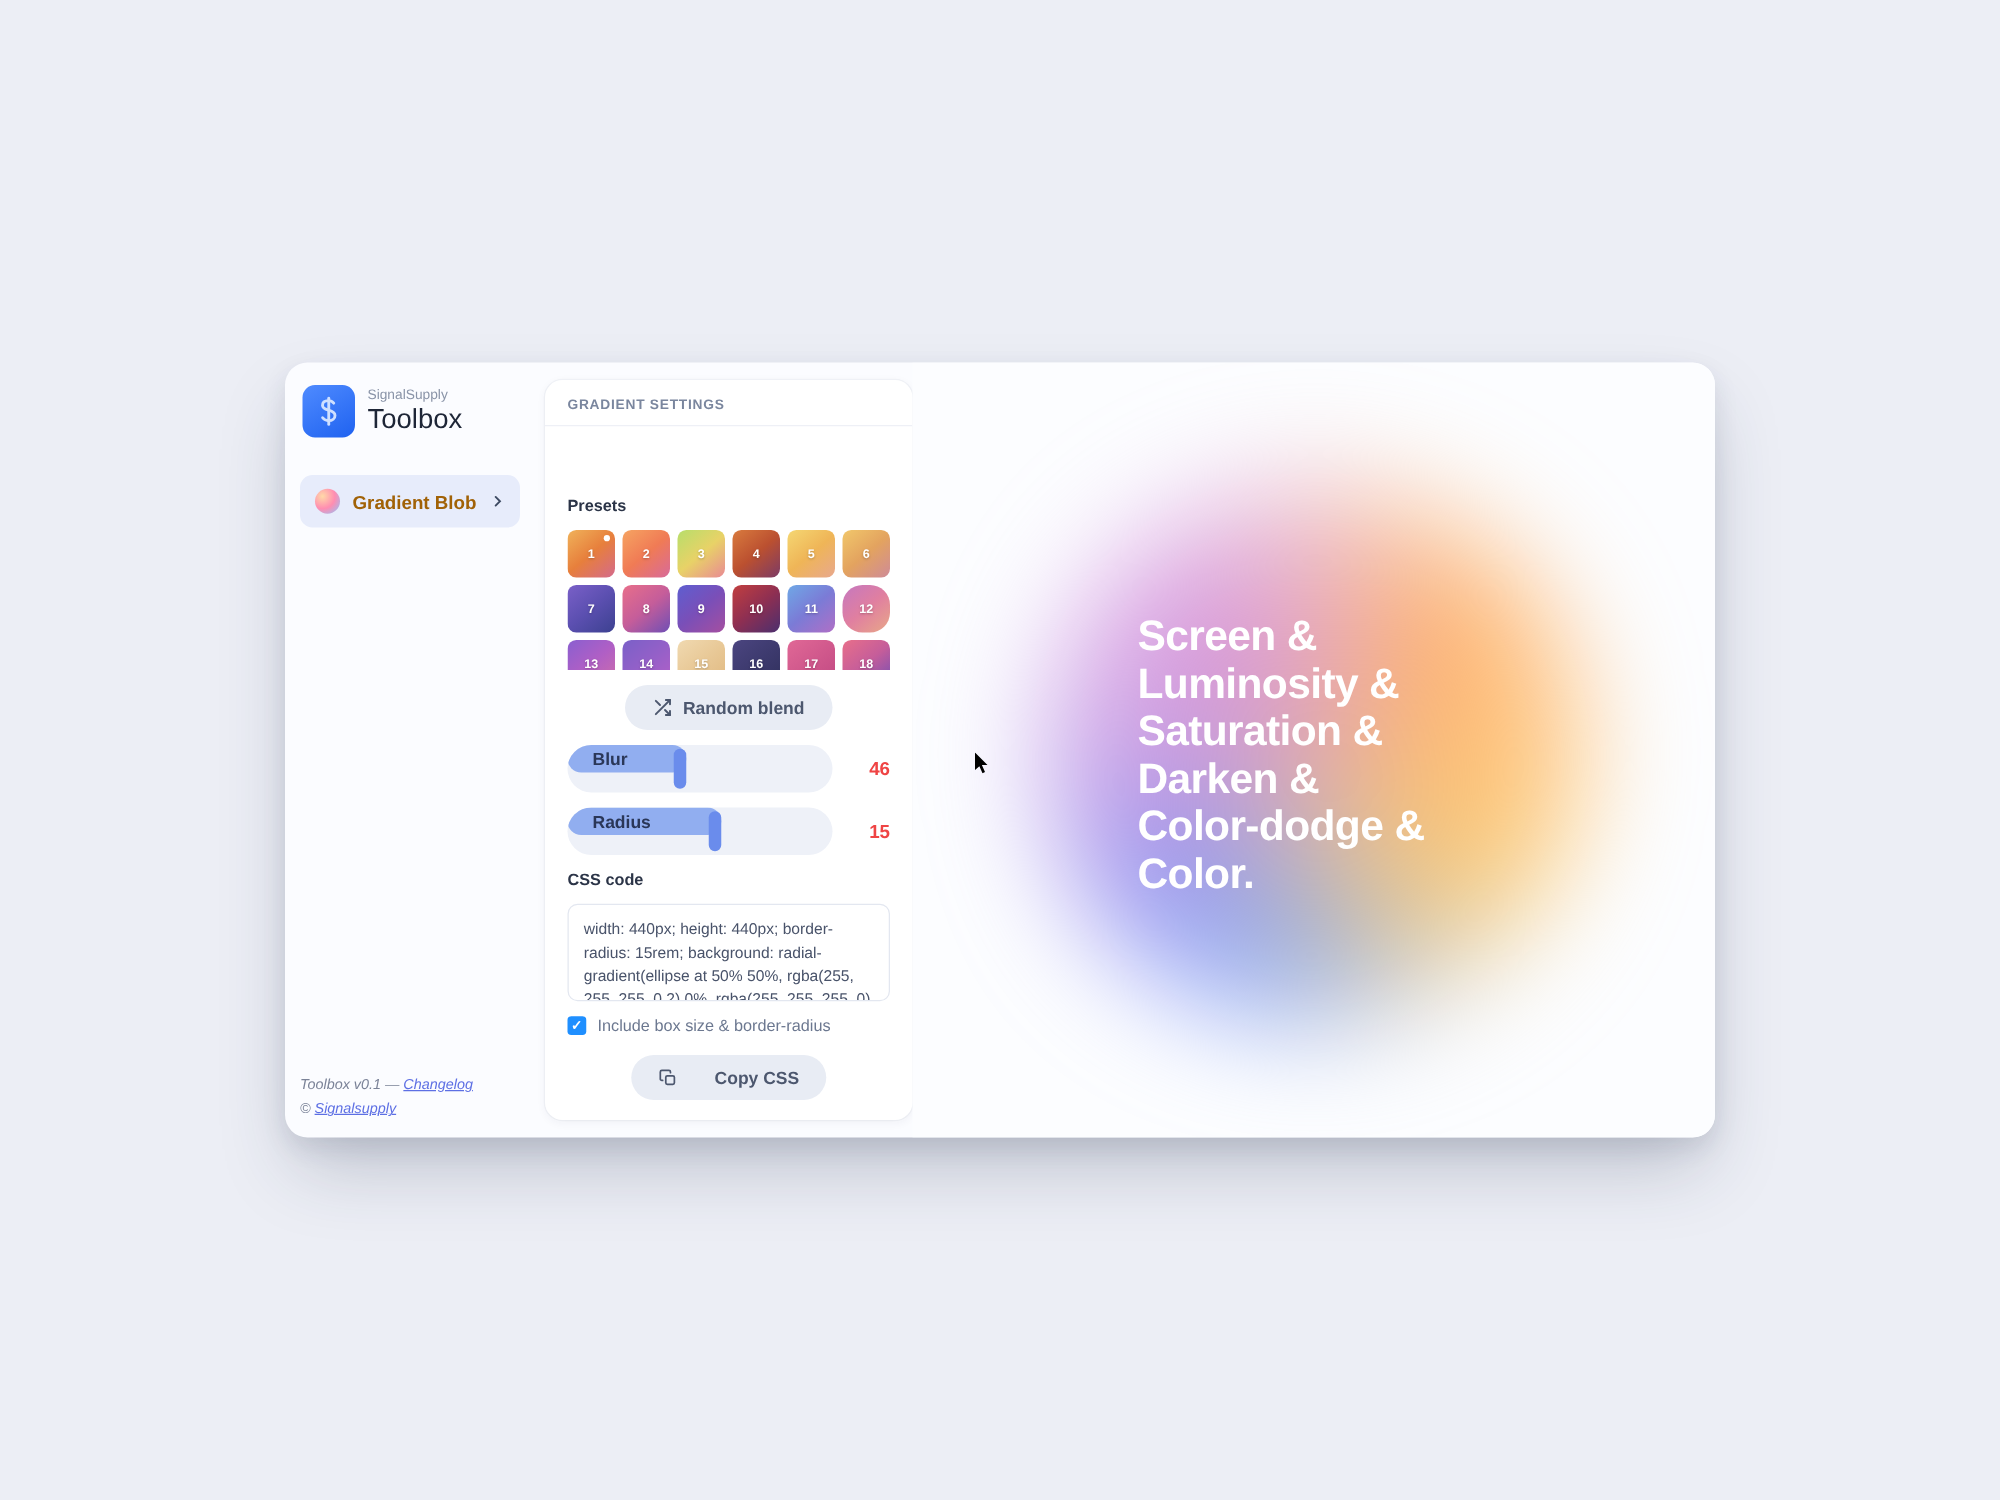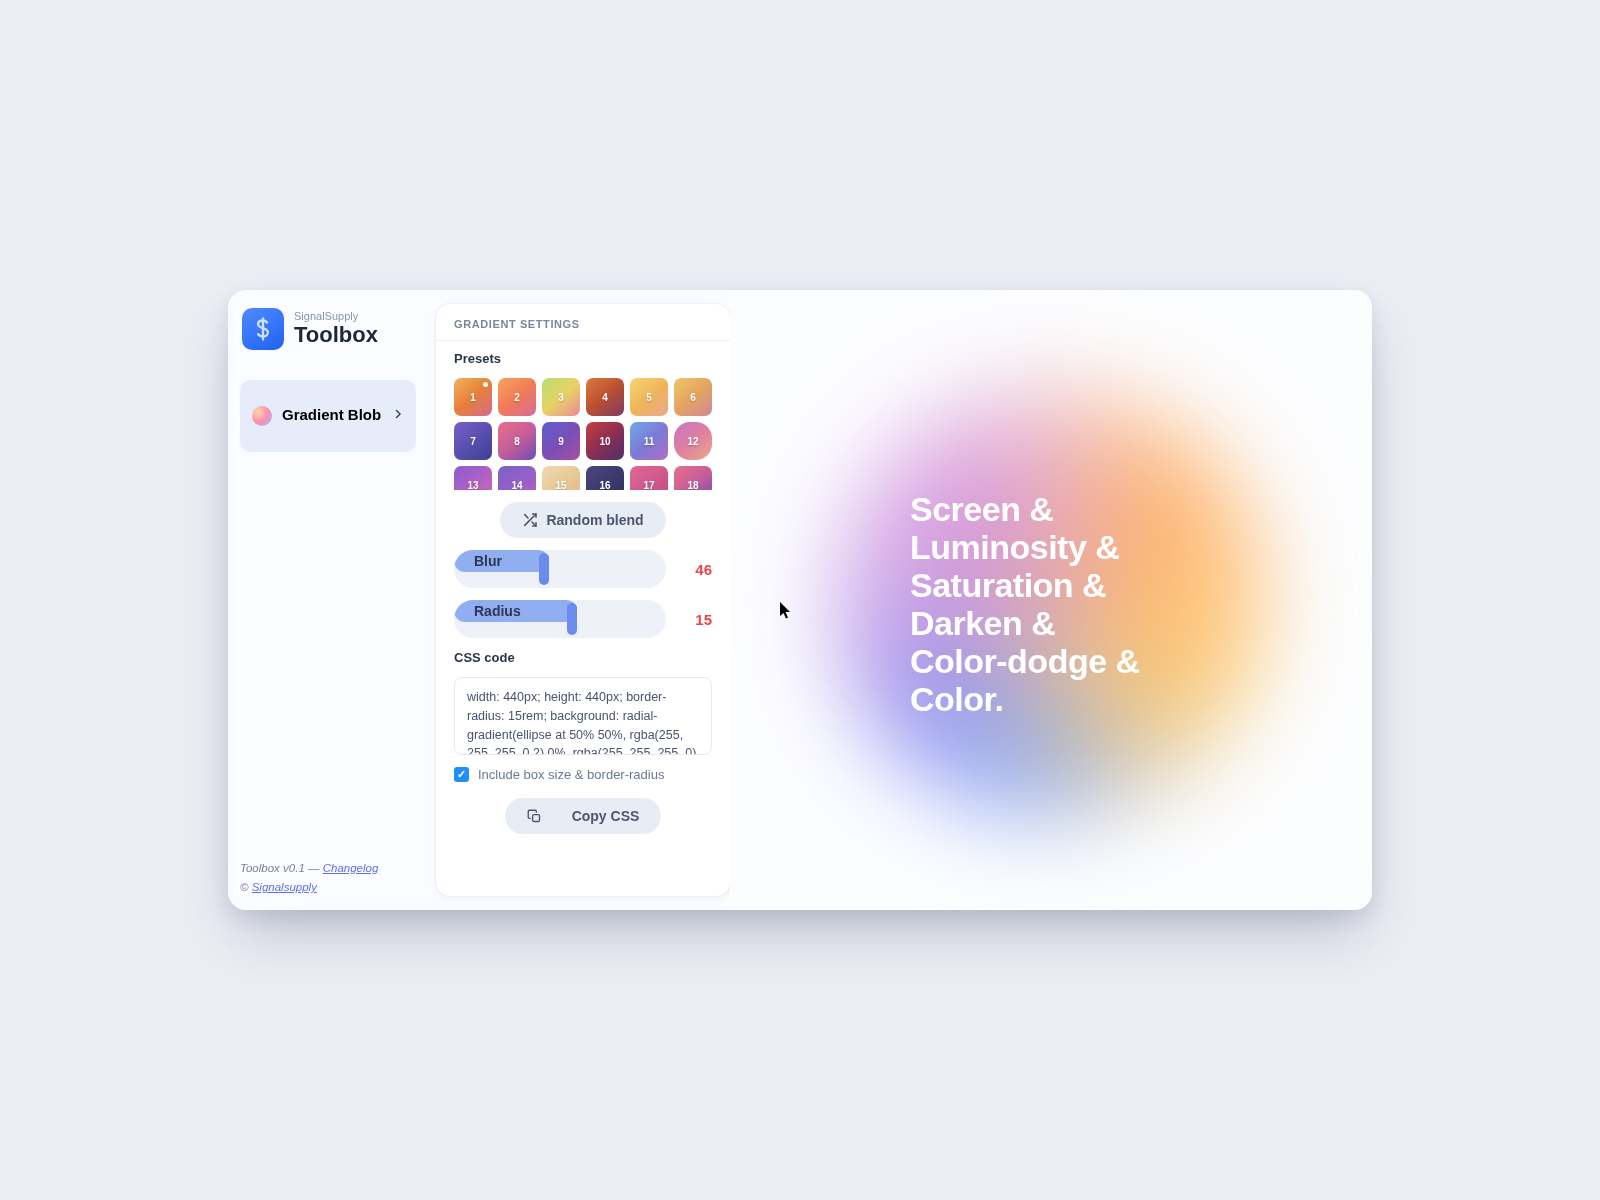--- a/index.html
+++ b/index.html
@@ -24,42 +24,43 @@
   display:flex; flex-direction:column;
 }
 .brand { display:flex; align-items:center; gap:10px; padding-left:2px; }
 .brand-icon {
   width:42px; height:42px; border-radius:10px;
   background:linear-gradient(150deg,#4f8bff 0%,#1f62f0 100%);
   display:flex; align-items:center; justify-content:center;
   color:#fff; font-weight:700; font-size:22px;
 }
 .brand-text .sub { font-size:11px; color:#8a94a8; display:block; margin-bottom:0px;}
-.brand-text .title { font-size:22px; font-weight:700; color:#1e2637; }
+.brand-text .title { font-size:22px; font-weight:400; color:#1e2637; }
 .nav { margin-top:30px; }
 .nav-item {
-  display:flex; align-items:flex-start; gap:10px;
-  padding:26px 12px; border-radius:10px;
-  background:#e7ecfb; color:#000000; font-size:15px; font-weight:600;
+  display:flex; align-items:flex-end; gap:10px;
+  padding:11px 12px; border-radius:10px;
+  background:#e7ecfb; color:#a16207; font-size:15px; font-weight:600;
   cursor:pointer;
 }
 .nav-item .chev { margin-left:auto; color:#3d4a62; }
 .nav-swatch {
   width:20px; height:20px; border-radius:50%;
   background:radial-gradient(circle at 30% 30%,#ffd9a8,#ff8db1,#8bc6ff);
 }
 .footer { margin-top:auto; font-size:11.5px; color:#7b8398; line-height:1.7;font-style:italic;}
 .footer a { color:#5d6fe4; text-decoration:underline; }
 
 .panel {
   width:294px; margin:14px 0 14px 8px;
   background:#fff; border-radius:14px;
   box-shadow:0 2px 8px rgba(30,40,80,0.05),0 0 0 1px rgba(30,40,80,0.04);
   display:flex; flex-direction:column;
   overflow:hidden;
+  justify-content:space-between;
 }
 .panel-header {
   padding:14px 18px 10px 18px;
   border-bottom:1px solid #eef0f6;
 }
 .panel-title { font-size:11px; font-weight:700; letter-spacing:0.6px; color:#7a869e; }
 .panel-body { padding:10px 18px 16px 18px; display:flex; flex-direction:column; gap:12px;}
 .section-label { font-size:13px; font-weight:600; color:#2b3447; }
 .preset-grid {
   display:grid; grid-template-columns:repeat(6,1fr); gap:6px;

